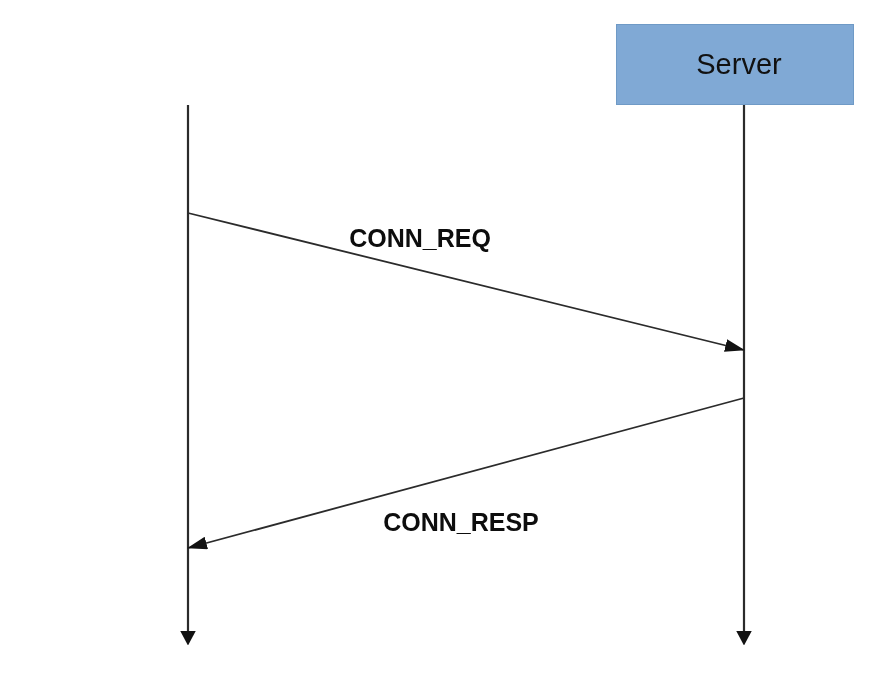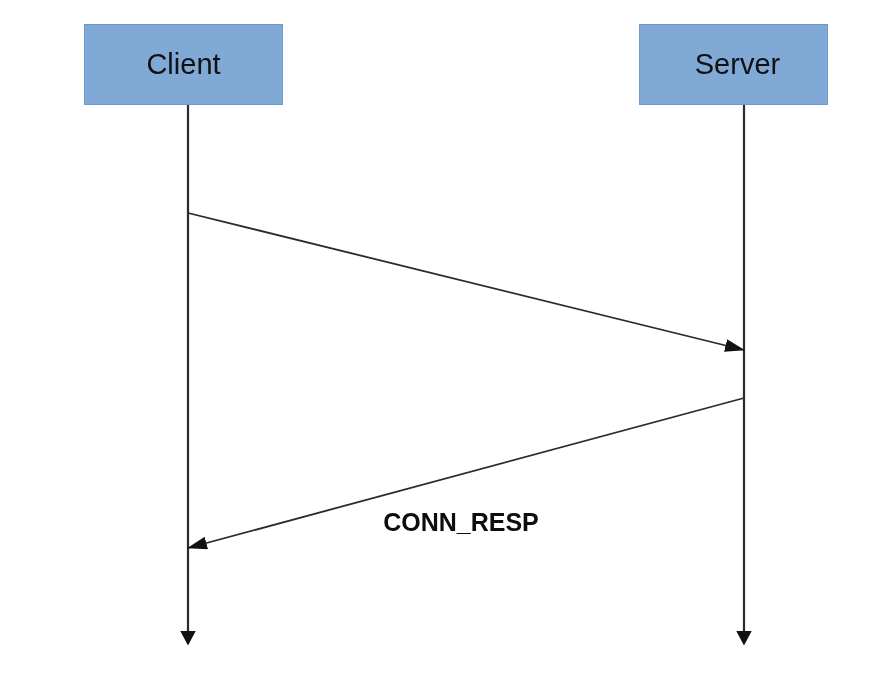--- a/index.html
+++ b/index.html
@@ -52,25 +52,22 @@
     white-space: nowrap;
     line-height: 1;
     transform: translate(-50%, -50%);
   }
 </style>
 </head>
 <body>
 
 <div id="canvas" style="background: rgb(255, 255, 255);">
 
-  <div class="participant-box" id="box-client" style="left: 84px; top: 24px; width: 199px; height: 81px; background: rgb(128, 169, 213); border-color: rgb(111, 154, 198);">
-    <span class="participant-label" style="color: rgb(17, 17, 17);">Client</span>
-  </div>
 
-  <div class="participant-box" id="box-server" style="left: 639px; top: 24px; width: 189px; height: 81px; background: rgb(128, 169, 213); border-color: rgb(111, 154, 198); padding-left: 8px;">
+  <div class="participant-box" id="box-server" style="left: 616px; top: 24px; width: 238px; height: 81px; background: rgb(128, 169, 213); border-color: rgb(111, 154, 198); padding-left: 8px;">
     <span class="participant-label" style="color: rgb(17, 17, 17);">Server</span>
   </div>
 
   <svg id="diagram-svg" viewBox="0 0 881 675">
     <defs>
       <marker id="arrow-down" markerWidth="14" markerHeight="16" refX="1.5" refY="8" orient="auto-start-reverse" markerUnits="userSpaceOnUse">
         <path d="M 0,0 L 0,16 L 15,8 z" fill="#121212"></path>
       </marker>
       <marker id="arrow-msg" markerWidth="20" markerHeight="13" refX="19" refY="6.5" orient="auto" markerUnits="userSpaceOnUse">
         <path d="M 0,0 L 20,6.5 L 0,13 z" fill="#121212"></path>
@@ -81,16 +78,17 @@
       <line id="lifeline-client" stroke="#2b2b2b" stroke-width="2.2" marker-end="url(#arrow-down)" x1="188" y1="105" x2="188" y2="632"></line>
       <line id="lifeline-server" stroke="#2b2b2b" stroke-width="2.2" marker-end="url(#arrow-down)" x1="744" y1="105" x2="744" y2="632"></line>
     </g>
 
     <g id="messages">
       <line id="msg-line-0" stroke="#2b2b2b" stroke-width="1.8" marker-end="url(#arrow-msg)" x1="188" y1="213" x2="744" y2="350"></line>
       <line id="msg-line-1" stroke="#2b2b2b" stroke-width="1.8" marker-end="url(#arrow-msg)" x1="744" y1="398" x2="188" y2="548"></line>
     </g>
   </svg>
 
+  <div class="message-label" id="msg-label-0" style="left: 420px; top: 238px;">CONN_REQ</div>
 
   <div class="message-label" id="msg-label-1" style="left: 461px; top: 522px;">CONN_RESP</div>
 
 </div>
 
 </body></html>

